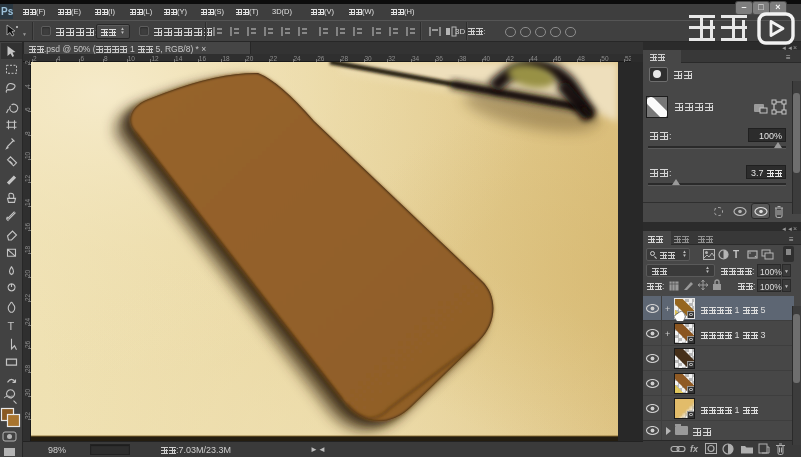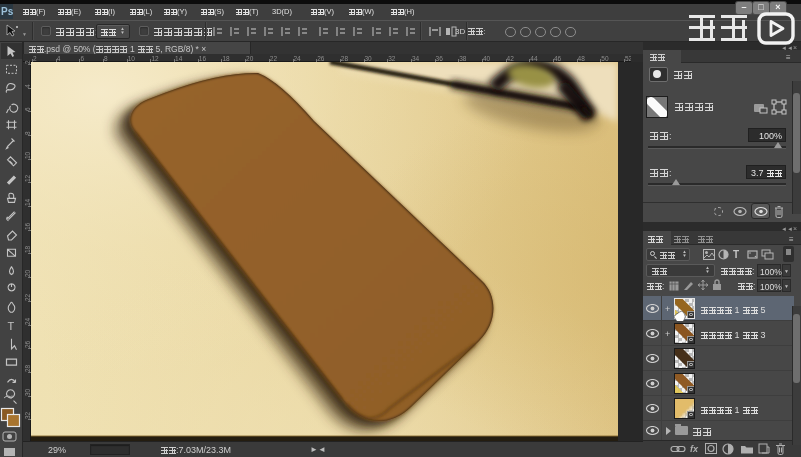--- a/index.html
+++ b/index.html
@@ -304,21 +304,21 @@
 </g>
 <use href="#ph" fill="#34200a" opacity="0.5" filter="url(#b8)" transform="translate(-16,10)"></use>
 <use href="#ph" fill="#33200a" opacity="0.5" filter="url(#b8)" transform="translate(-9,6)"></use>
 <use href="#ph" fill="#33200a" opacity="0.6" filter="url(#b4)" transform="translate(-6,4)"></use>
 <use href="#ph" fill="url(#gph)" filter="url(#b2)"></use>
 <path d="M104 71 L311 338 M316 342 Q338 368 359 346 L444 282" stroke="#5a370f" stroke-width="2.2" fill="none" opacity="0.7" filter="url(#b2)"></path>
 <rect x="0" y="374" width="587" height="5" fill="#241d10"></rect>
 <path d="M0 374 L587 374" stroke="#8a6c30" stroke-width="1.5" opacity="0.6"></path>
 </svg>
 <div class="a" style="left:23px;top:441px;width:620px;height:16px;background:#3a3a3a;border-top:1px solid #222"></div>
-<div class="t" style="left:48px;top:445px;color:#cfcfcf">29%</div>
+<div class="t" style="left:48px;top:445px;color:#cfcfcf">98%</div>
 <div class="a" style="left:90px;top:444px;width:40px;height:11px;background:#2e2e2e;border:1px solid #222;box-shadow:inset 0 1px 1px #1d1d1d"></div>
 <div class="t" style="left:160px;top:445px;color:#cfcfcf"><i class="z7"></i><i class="z7"></i>:7.03M/23.3M</div>
 <div class="ic" style="left:310px;top:445px;font-size:8px;color:#bbb">►◄</div>
 <div class="a" style="left:618px;top:62px;width:25px;height:379px;background:#282828"></div>
 <div class="a" style="left:631px;top:54px;width:12px;height:8px;background:#2b2b2b"></div>
 <div class="a" style="left:643px;top:42px;width:158px;height:415px;background:#333"></div>
 <div class="a" style="left:643px;top:42px;width:158px;height:8px;background:#2b2b2b"></div>
 <div class="ic" style="left:781px;top:43px;font-size:6px;color:#999">◄◄</div>
 <div class="ic" style="left:793px;top:43px;font-size:7px;color:#999">×</div>
 <div class="a" style="left:643px;top:50px;width:158px;height:13px;background:#383838;border-bottom:1px solid #2a2a2a"></div>

